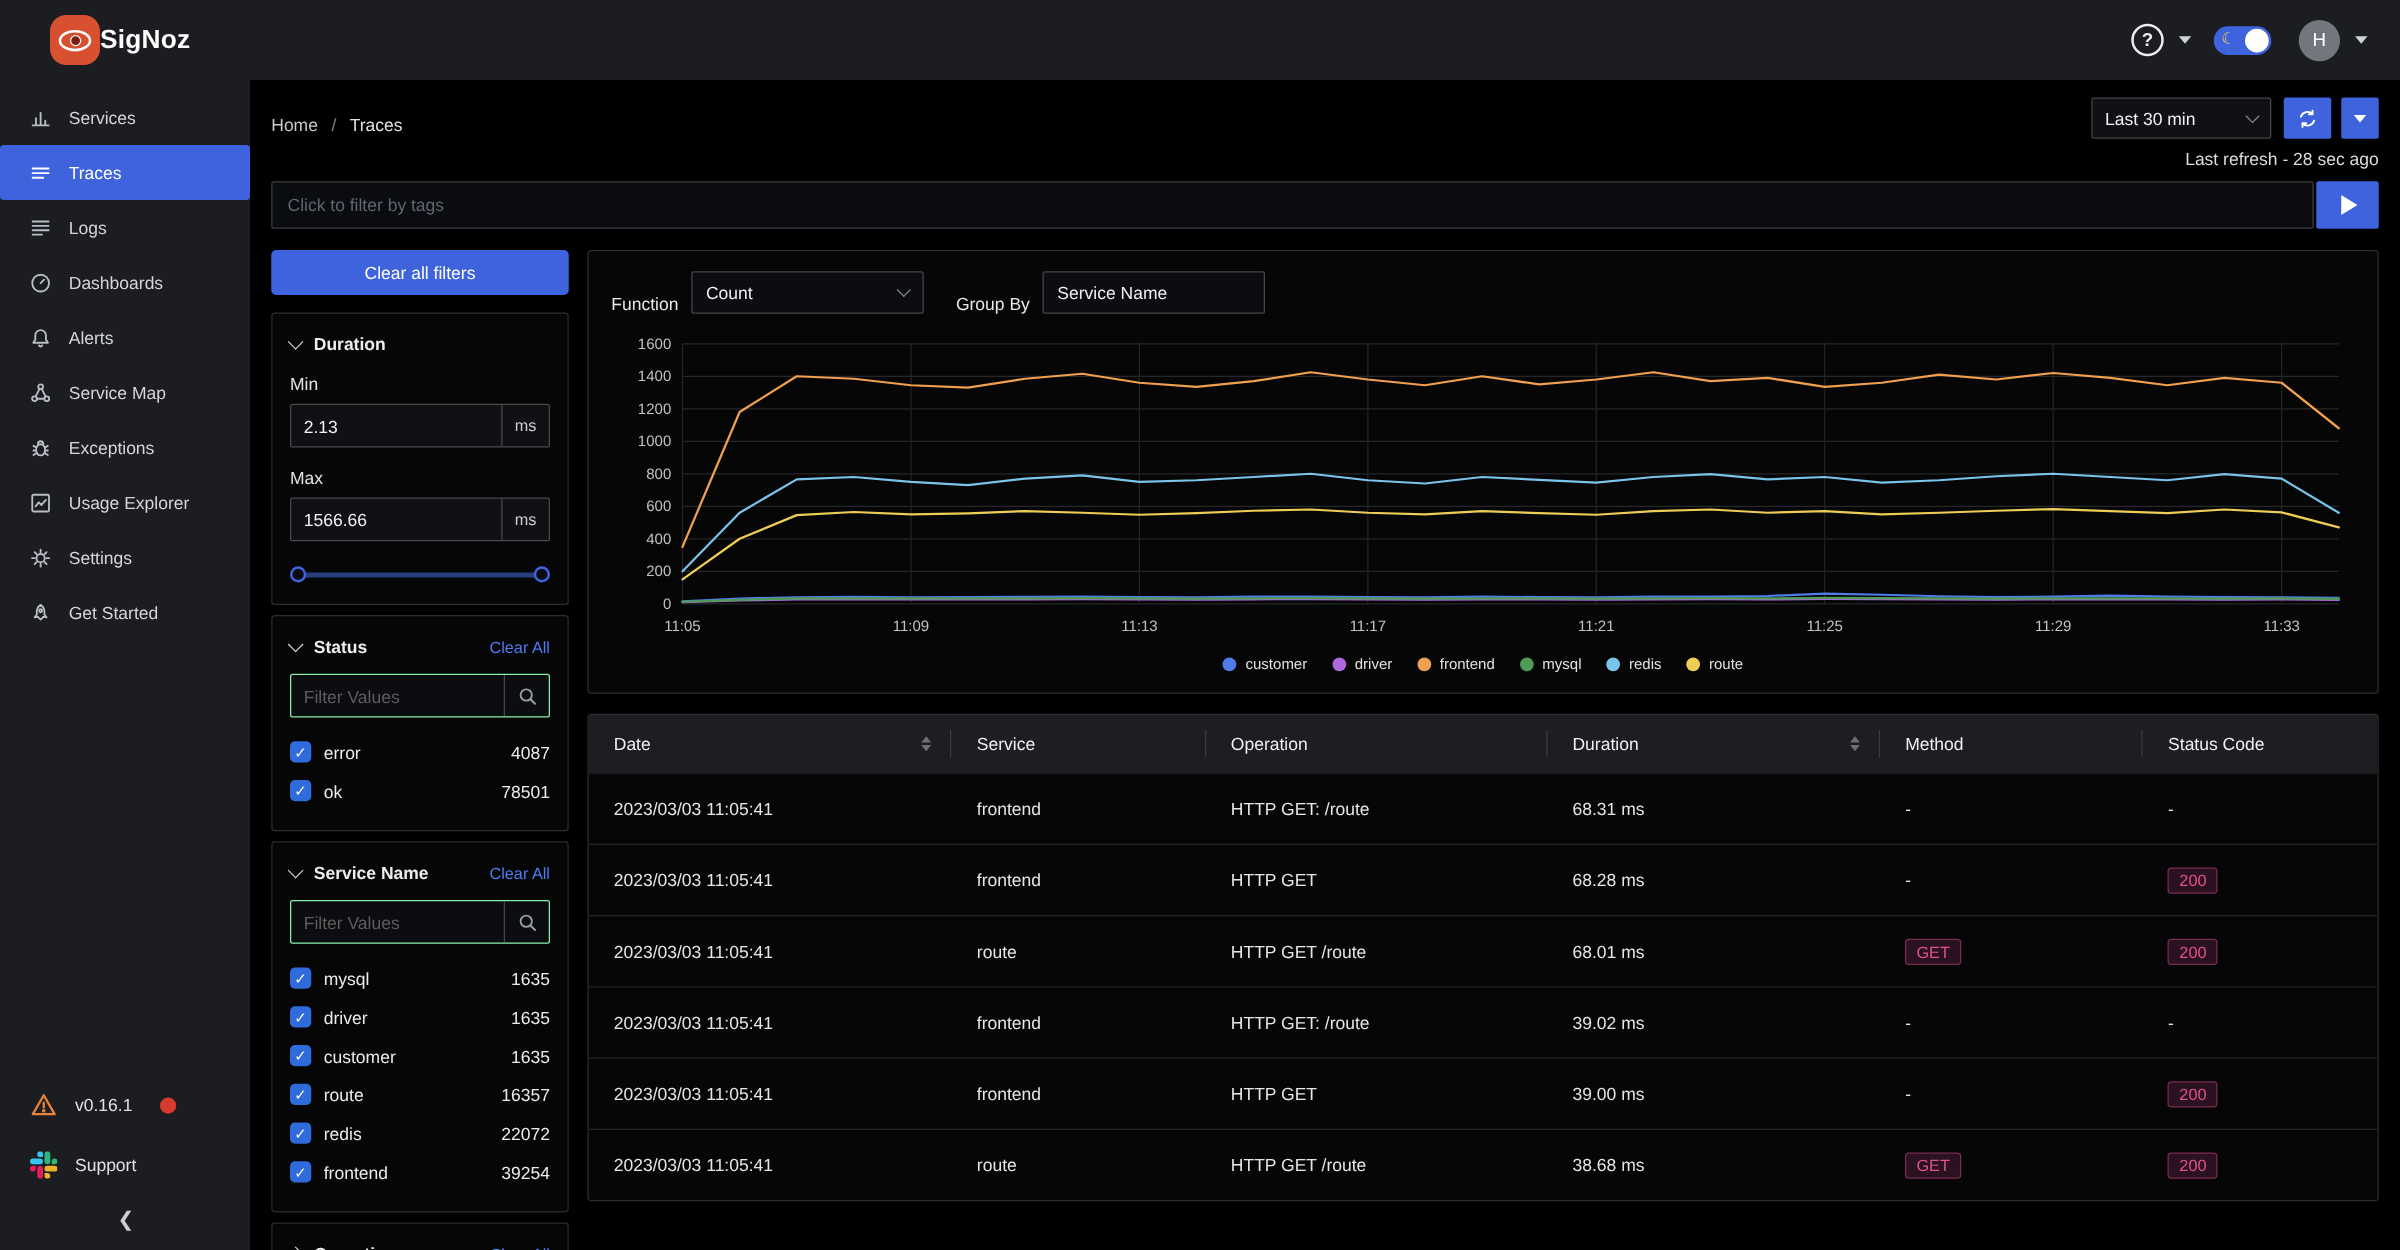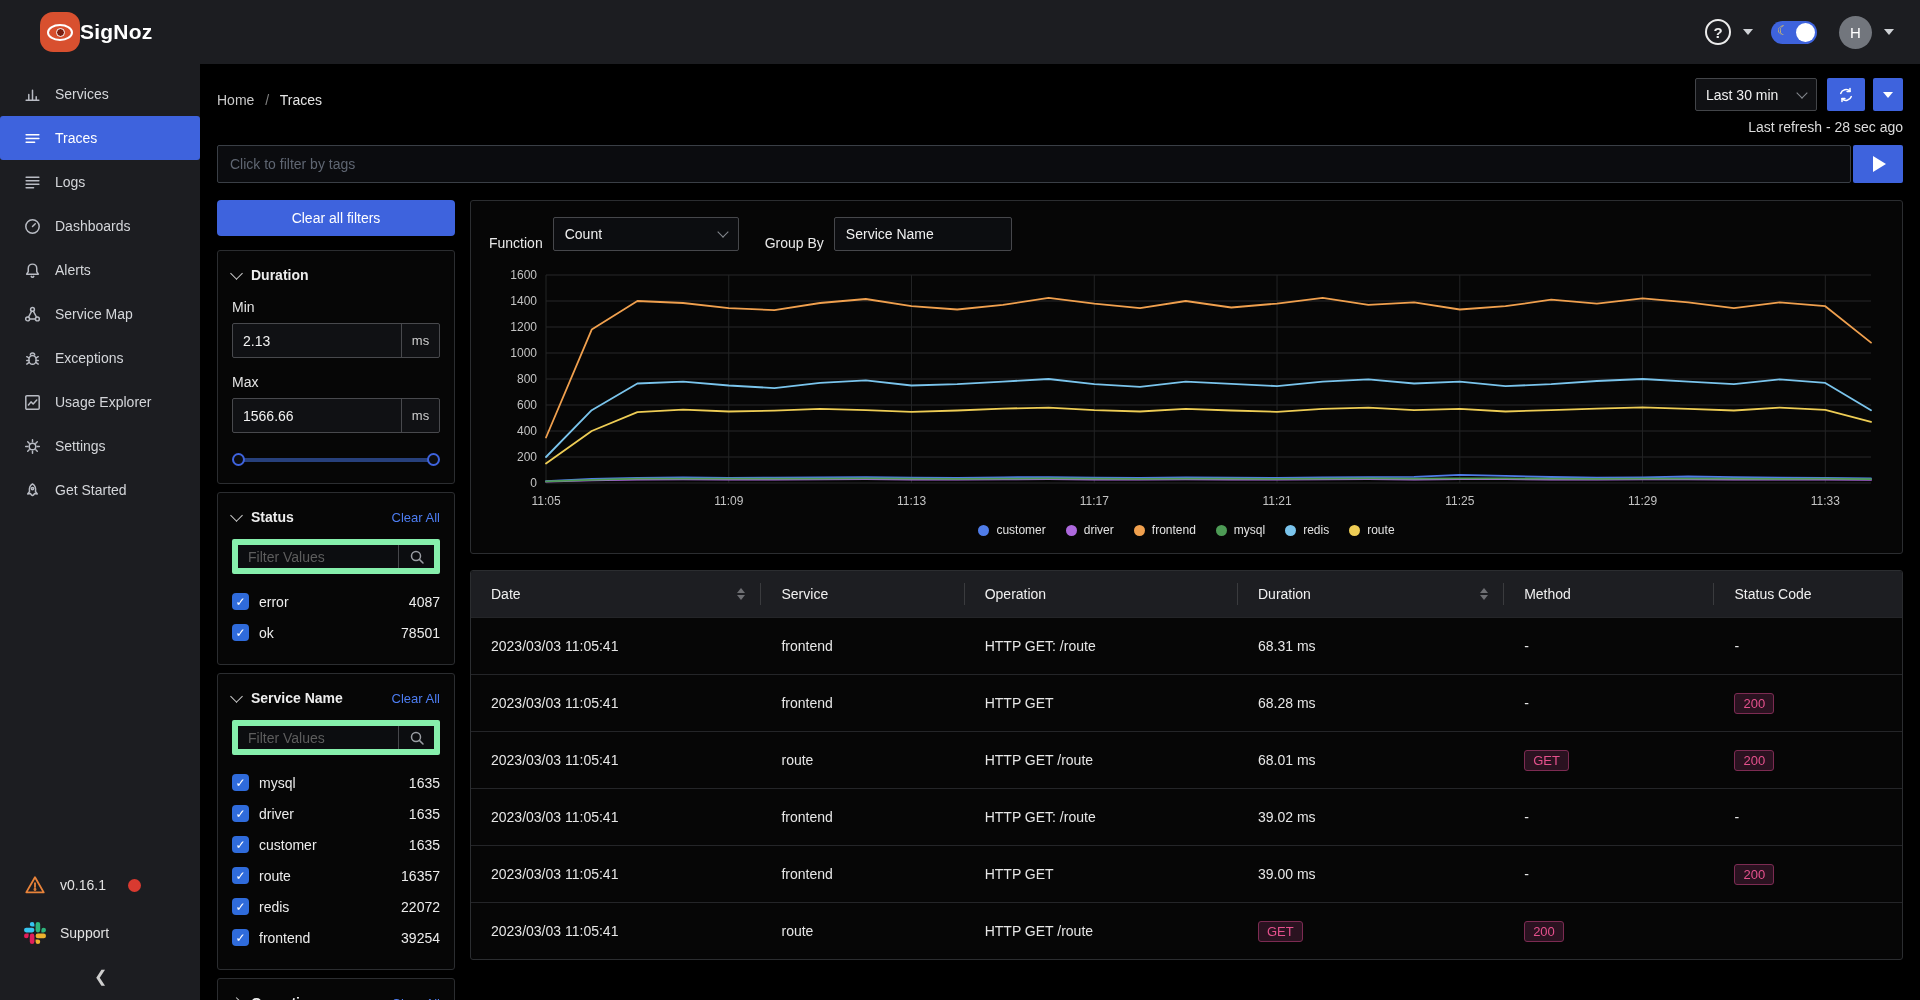--- a/index.html
+++ b/index.html
@@ -48,21 +48,21 @@
   .collapse-arrow { color:#cfcfcf; font-size:16px; padding:10px 0 0 70px; }
 
   
   .content { flex:1; background:#000; padding:0 17px; min-width:0; }
   .crumb-row { display:flex; justify-content:space-between; margin-top:14px; }
   .breadcrumb { font-size:14px; color:#c9c9c9; margin-top:14px; }
   .breadcrumb .sep { color:#808080; margin:0 7px; }
   .breadcrumb .cur { color:#e4e4e4; }
   .time-controls { display:flex; flex-direction:column; align-items:flex-end; gap:8px; }
   .time-row { display:flex; align-items:center; gap:8px; }
-  .time-select { width:122px; height:33px; background:#101114; border:1px solid #434549;
+  .time-select { width:144px; height:33px; background:#101114; border:1px solid #434549;
     border-radius:2px; display:flex; align-items:center; justify-content:space-between;
     padding:0 10px; font-size:14px; color:#f0f0f0; }
   .chev { width:8px; height:8px; border-right:1.6px solid #85888e;
     border-bottom:1.6px solid #85888e; transform:rotate(45deg); margin-top:-4px; }
   .btn-blue { background:#3e63dd; border:none; border-radius:2px; height:33px;
     display:flex; align-items:center; justify-content:center; cursor:pointer; }
   .refresh-btn { width:38px; margin-left:2px; }
   .dd-btn { width:30px; }
   .dd-btn .wcaret { width:0;height:0;border-left:5px solid transparent;
     border-right:5px solid transparent;border-top:6px solid #fff; }
@@ -98,21 +98,21 @@
   .dur-input input { flex:1; background:transparent; border:none; color:#f2f2f2;
     font-size:14px; padding:0 10px; min-width:0; font-family:"Liberation Sans", sans-serif; }
   .dur-unit { width:38px; border-left:1px solid #48494d; display:flex; align-items:center;
     justify-content:center; font-size:13px; color:#cfcfcf; }
   .range-slider { position:relative; height:14px; margin-top:20px; }
   .track { position:absolute; top:5px; left:5px; right:5px; height:4px;
     background:#27407c; border-radius:2px; }
   .handle { position:absolute; top:0; width:13px; height:13px; border:2px solid #3e63dd;
     background:#0b0c0f; border-radius:50%; }
   .handle.l { left:0; } .handle.r { right:0; }
-  .filter-search { display:flex; height:35px; border:6px solid #86efac; border-radius:2px;
+  .filter-search { display:flex; height:35px; border:1px solid #86efac; border-radius:2px;
     background:#0c0d10; margin-top:14px; overflow:hidden; }
   .filter-search input { flex:1; background:transparent; border:none; color:#e8e8e8;
     font-size:14px; padding:0 10px; min-width:0; font-family:"Liberation Sans", sans-serif; }
   .filter-search input::placeholder { color:#5d5d5d; }
   .search-btn { width:36px; border-left:1px solid #46474b; display:flex; align-items:center;
     justify-content:center; }
   .opt-list { margin-top:12px; }
   .opt-row { display:flex; align-items:center; gap:10px; height:31px; font-size:14px; }
   .cbx { width:17px; height:17px; background:#2f6bdb; border-radius:4px; color:#fff;
     font-size:12px; display:flex; align-items:center; justify-content:center; flex-shrink:0; }
@@ -613,20 +613,21 @@
                   <div class="t-cell">39.00 ms</div>
                   <div class="t-cell">-</div>
                   <div class="t-cell">
                     <span class="tag-badge">200</span>
                   </div>
                 </div>
                 <div class="t-grid t-row">
                   <div class="t-cell">2023/03/03 11:05:41</div>
                   <div class="t-cell">route</div>
                   <div class="t-cell">HTTP GET /route</div>
+                  <div class="t-cell">38.68 ms</div>
                   <div class="t-cell">
                     <span class="tag-badge">GET</span>
                   </div>
                   <div class="t-cell">
                     <span class="tag-badge">200</span>
                   </div>
                 </div>
               </div>
           </div>
         </div>

